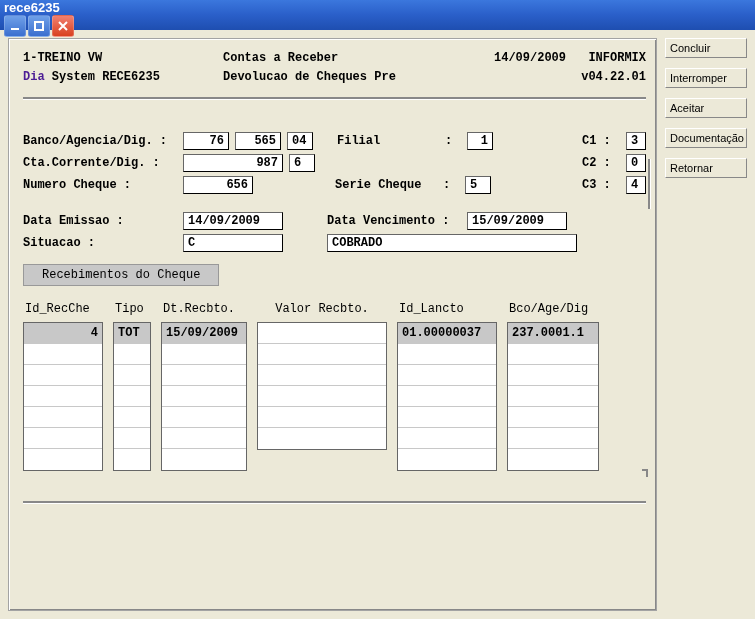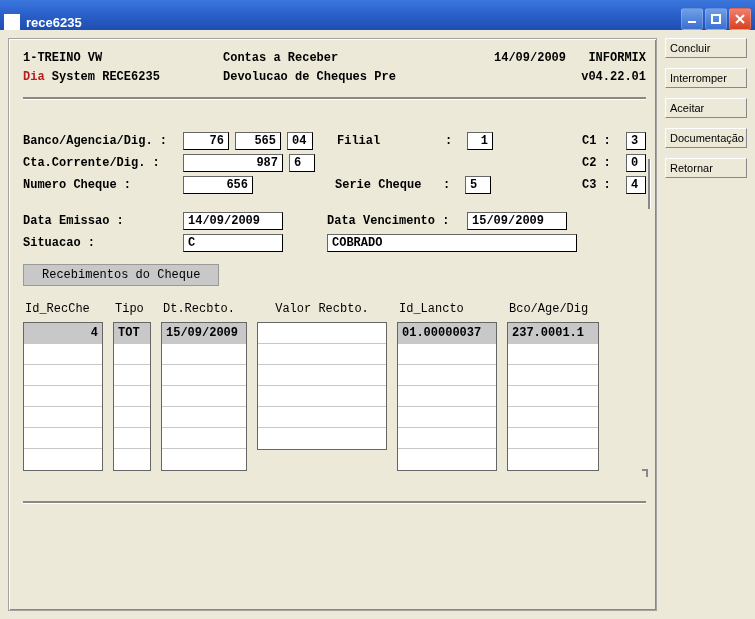--- a/index.html
+++ b/index.html
@@ -9,26 +9,27 @@
     background: #ECE9D8;
     width: 755px;
     height: 619px;
     overflow: hidden;
   }
   
   .titlebar {
     height: 30px;
     background: linear-gradient(to bottom, #3B77DD 0%, #2A5FC9 50%, #1E4EB0 100%);
     display: flex;
-    align-items: flex-end;
+    align-items: flex-start;
     padding: 0 4px;
     color: #fff;
     font-family: Tahoma, sans-serif;
     font-weight: bold;
     font-size: 13px;
+    flex-direction: column;
   }
   .titlebar .app-icon {
     width: 16px; height: 16px;
     background: #fff;
     margin-right: 6px;
     display: inline-block;
   }
   .titlebar .title { flex: 1; }
   .titlebar .win-btns { display: flex; gap: 2px; }
   .titlebar .win-btn {
@@ -85,21 +86,21 @@
   
   .header-block {
     font-weight: bold;
     line-height: 1.6;
   }
   .header-row { display: flex; }
   .hr-left { flex: 0 0 200px; }
   .hr-mid  { flex: 1; }
   .hr-date { width: 90px; text-align: right; }
   .hr-right{ width: 80px; text-align: right; }
-  .dia { color: #b91c1c; }
+  .dia { color: #4c1d95; }
   .divider {
     border: 0;
     border-top: 2px solid #888;
     border-bottom: 1px solid #fff;
     margin: 10px 0 30px 0;
   }
   .right-tick {
     position: absolute;
     right: 6px;
     top: 120px;

